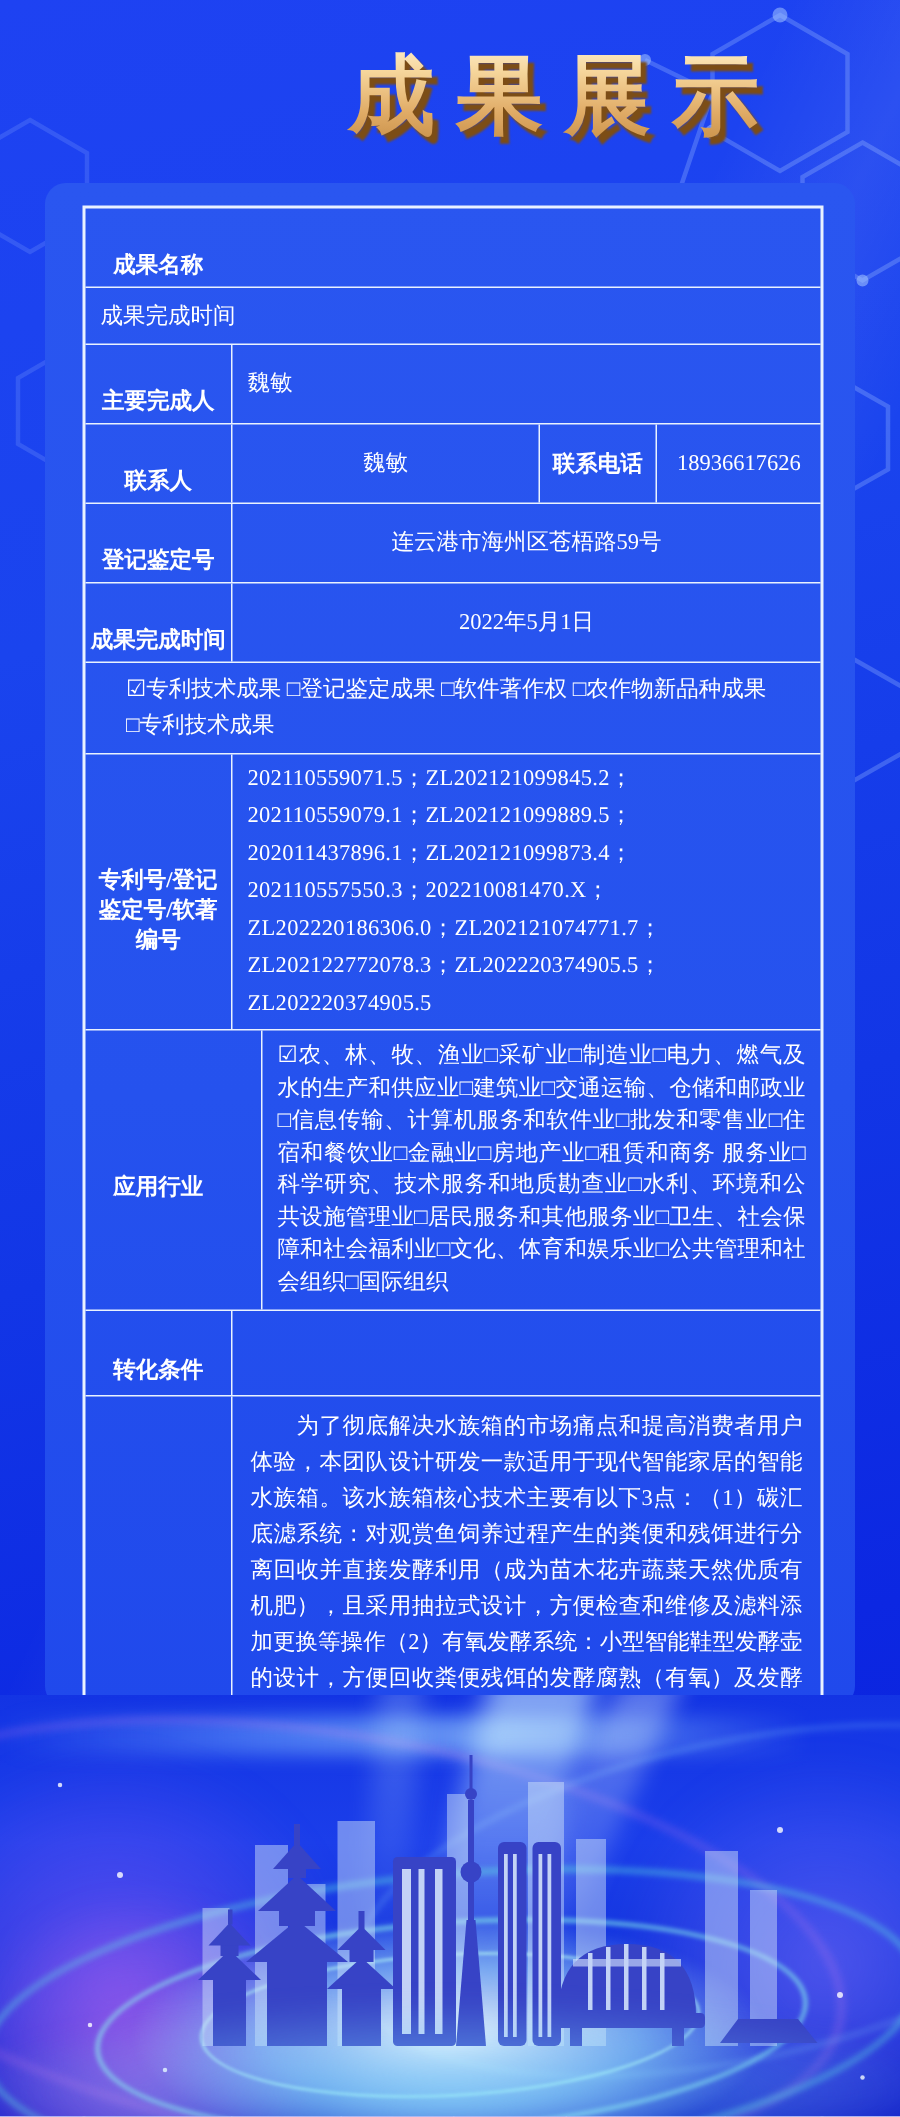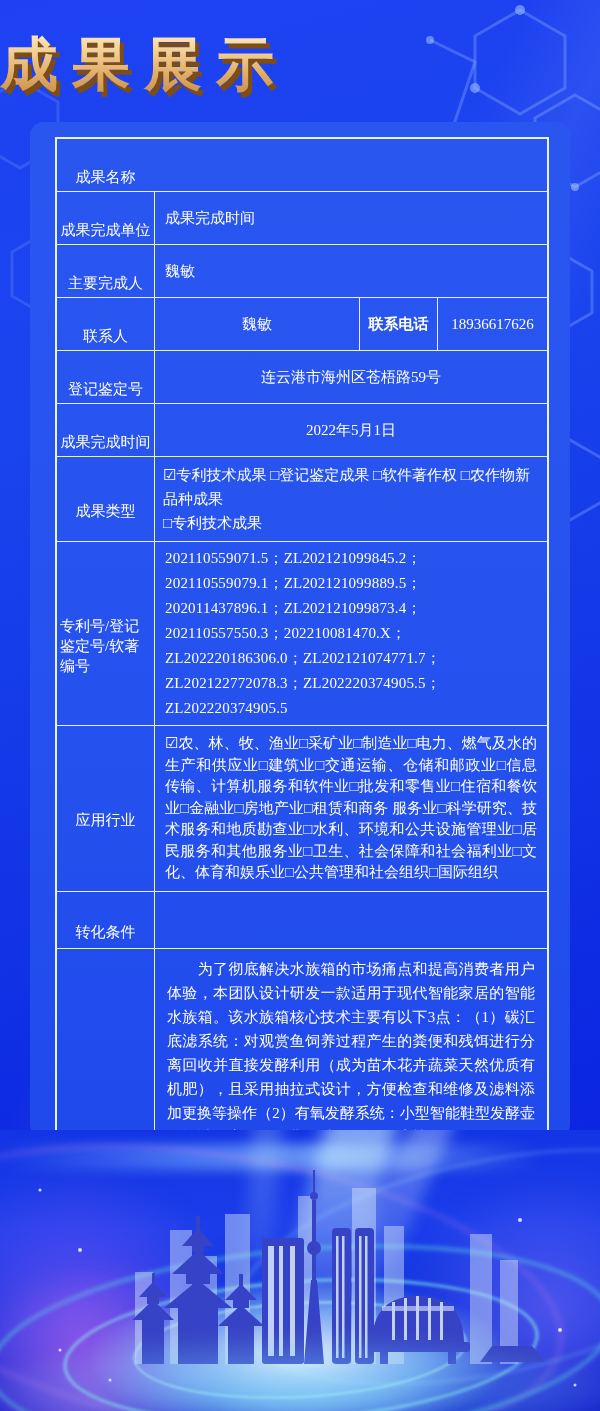--- a/index.html
+++ b/index.html
@@ -7,56 +7,56 @@
   .poster{
     position:relative;width:600px;height:1411px;overflow:hidden;
     font-family:"Liberation Serif","DejaVu Serif",serif;
     background:linear-gradient(165deg,#1e42f2 0%,#1a44ee 28%,#1236e6 55%,#0c27e2 78%,#0a1fd8 100%);
   }
   .bg-sheen{position:absolute;left:0;top:0;width:600px;height:1411px;
     background:linear-gradient(115deg,rgba(255,255,255,0) 42%,rgba(255,255,255,.07) 50%,rgba(255,255,255,0) 58%);
     pointer-events:none;}
   .hex-deco{position:absolute;pointer-events:none;}
   
-  .title-wrap{position:absolute;top:18px;left:0;width:520px;height:92px;text-align:left;}
+  .title-wrap{position:absolute;top:18px;left:0;width:520px;height:92px;text-align:right;}
   .title-layer{
     position:absolute;left:0;right:0;top:0;
     font-family:"Liberation Sans","DejaVu Sans",sans-serif;
     font-size:58px;font-weight:800;letter-spacing:14px;line-height:92px;white-space:nowrap;
   }
   .title-shadow{color:#7c4d16;transform:translate(4px,5px);filter:blur(.6px);}
   .title-main{
     background:linear-gradient(180deg,#fff3d6 8%,#f6d69c 32%,#e0ab66 62%,#c68d45 88%);
     -webkit-background-clip:text;background-clip:text;color:transparent;
   }
   
   .panel{position:absolute;left:30px;top:122px;width:540px;height:1016px;
     background:linear-gradient(180deg,#2a56f0 0%,#2552ee 60%,#2049ec 100%);
     border-radius:14px;}
   .tbl{position:absolute;left:25px;top:15px;width:490px;
     border:2px solid #e9f2ff;color:#ffffff;font-size:15px;}
   .row{display:flex;border-top:1.5px solid #e9f2ff;align-items:stretch;}
   .row:first-child{border-top:none;}
   .cell{border-left:1.5px solid #e9f2ff;display:flex;align-items:center;box-sizing:border-box;}
   .cell:first-child{border-left:none;}
-  .label{flex:0 0 97px;justify-content:center;font-weight:normal;
+  .label{flex:0 0 97px;justify-content:center;text-align:center;font-weight:bold;
     padding:4px 3px;line-height:20px;margin-top:24px;}
   .value{flex:1;padding:4px 10px;line-height:22px;}
   .center{justify-content:center;text-align:center;}
   .r-name{min-height:34px}.r-unit{min-height:37px}.r-person{min-height:31px}
   .r-contact{min-height:31px}.r-addr{min-height:31px}.r-date{min-height:29px}
   .r-type{min-height:57px}.r-pat{min-height:100px}.r-ind{min-height:128px}
   .r-tech{min-height:56px}.r-intro{min-height:300px}.r-stage{min-height:32px}
   .r-cond{min-height:38px}
   .contact-name{flex:0 0 205px;}
   .contact-phone-label{flex:0 0 78px;font-weight:bold;justify-content:center;text-align:center;}
   .contact-phone{flex:1;}
-  .lines{display:block;padding:6px 8px;line-height:24px;}
+  .lines{display:block;padding:6px 27px;line-height:24px;}
   .pat-text{line-height:25px;letter-spacing:.2px;}
-  .ind-text{line-height:21.5px;text-align:justify;padding:7px 10px;}
+  .ind-text{line-height:21.5px;text-align:justify;padding:7px 10px;margin-left:20px;}
   .intro-cell{display:block;padding:8px 12px;line-height:24px;text-align:justify;}
   .intro-bold{font-family:"Liberation Sans","DejaVu Sans",sans-serif;font-weight:bold;}
   .stage-cell{justify-content:center;text-align:center;padding:4px 2px;}
   .sc1{flex:0 0 73px}.sc2{flex:0 0 75px}.sc3{flex:0 0 75px}.sc4{flex:0 0 106px}.sc5{flex:1}
   
   .bottom-scene{position:absolute;left:0;top:1130px;width:600px;height:281px;overflow:hidden;
     background:linear-gradient(180deg,#1334e4 0%,#1b3eea 35%,#1030d8 75%,#0a1cc6 100%);}
   .scene-topband{position:absolute;top:14px;left:0;width:600px;height:26px;
     background:linear-gradient(90deg,rgba(90,140,255,0),rgba(130,190,255,.45) 30%,rgba(175,230,255,.55) 55%,rgba(90,140,255,0) 90%);
     filter:blur(6px);}
@@ -136,21 +136,20 @@
   </div>
 
   <div class="panel">
     <div class="tbl">
 
       <div class="row r-name">
         <div class="cell label">成果名称</div>
       </div>
 
       <div class="row r-unit">
-        <div class="cell label">成果完成单位</div>
         <div class="cell value">成果完成时间</div>
       </div>
 
       <div class="row r-person">
         <div class="cell label">主要完成人</div>
         <div class="cell value">魏敏</div>
       </div>
 
       <div class="row r-contact">
         <div class="cell label">联系人</div>
@@ -163,21 +162,20 @@
         <div class="cell label">登记鉴定号</div>
         <div class="cell value center">连云港市海州区苍梧路59号</div>
       </div>
 
       <div class="row r-date">
         <div class="cell label">成果完成时间</div>
         <div class="cell value center">2022年5月1日</div>
       </div>
 
       <div class="row r-type">
-        <div class="cell label">成果类型</div>
         <div class="cell value lines">
           <div>☑专利技术成果  □登记鉴定成果  □软件著作权  □农作物新品种成果</div>
           <div>□专利技术成果</div>
         </div>
       </div>
 
       <div class="row r-pat">
         <div class="cell label">专利号/登记鉴定号/软著编号</div>
         <div class="cell value pat-text">202110559071.5；ZL202121099845.2；202110559079.1；ZL202121099889.5；202011437896.1；ZL202121099873.4；202110557550.3；202210081470.X；ZL202220186306.0；ZL202121074771.7；ZL202122772078.3；ZL202220374905.5；ZL202220374905.5</div>
       </div>

